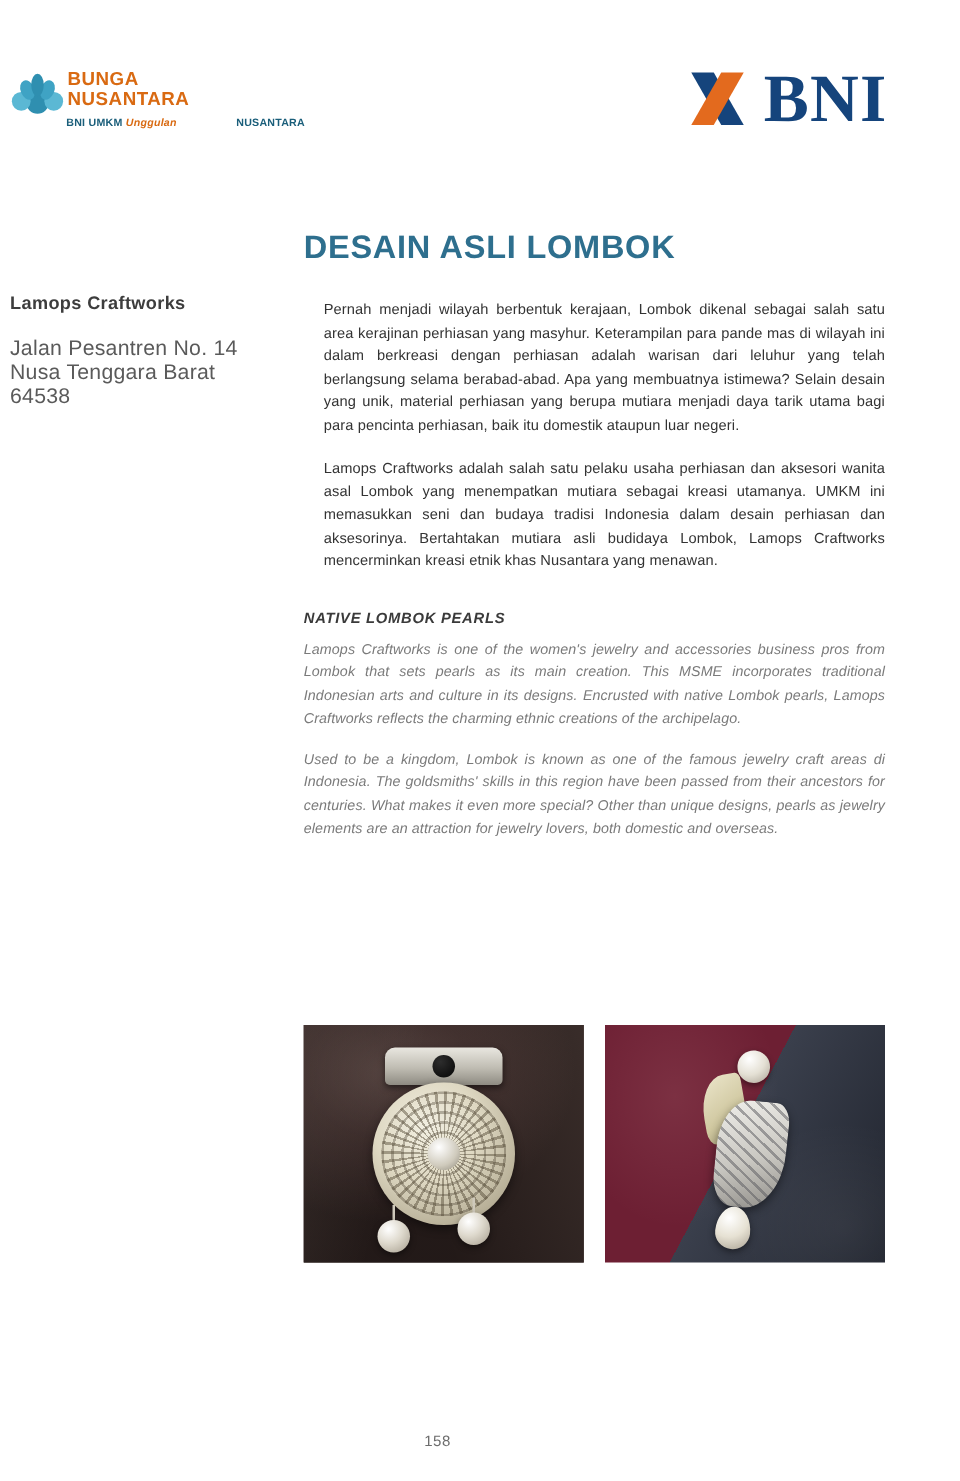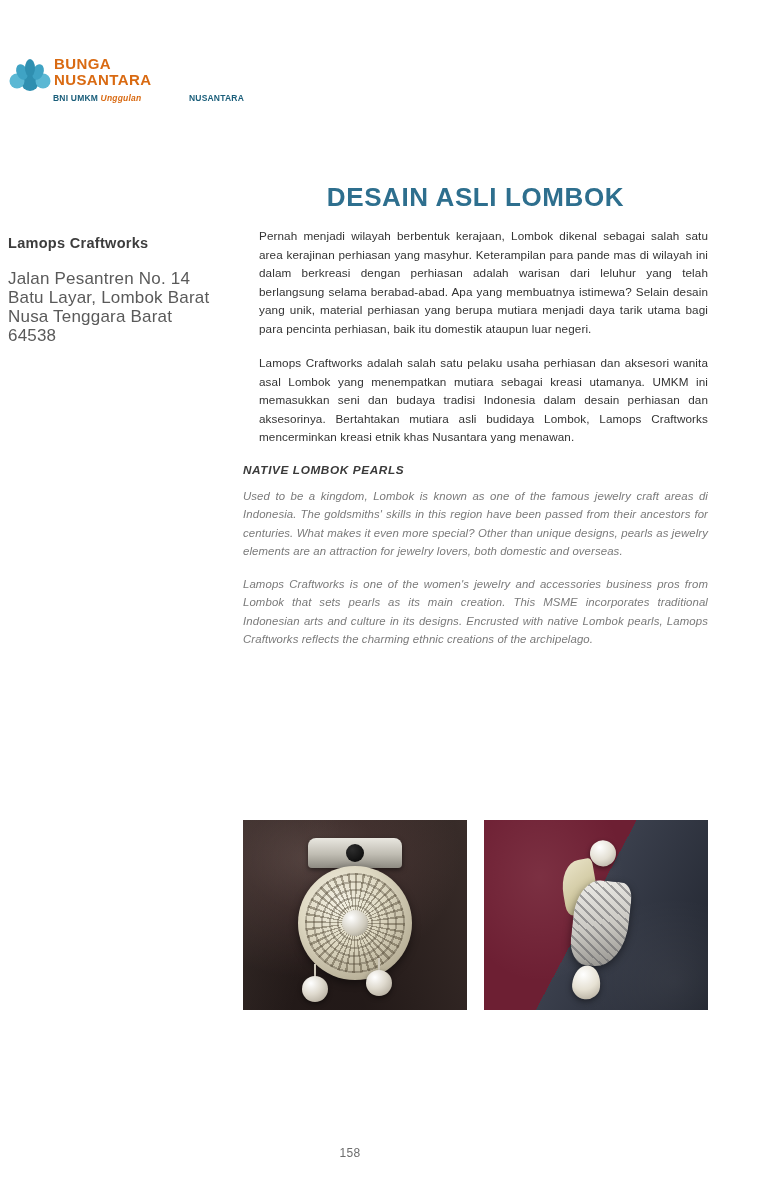--- a/index.html
+++ b/index.html
@@ -124,38 +124,37 @@
     position: absolute;
     left: 243px;
     top: 182px;
     width: 465px;
   }
   .doc-title {
     font-size: 26px;
     font-weight: bold;
     color: #2e6f8e;
     letter-spacing: 0.6px;
-    margin: 0 0 14px 0;
-    text-align: center;
+    margin: 0 0 26px 0;
   }
   p.body-par {
     font-size: 11.7px;
     color: #333333;
     line-height: 18.5px;
     text-align: justify;
     margin: 0 0 16px 16px;
     letter-spacing: 0.1px;
   }
   .sub-head {
     font-size: 11.8px;
     font-weight: bold;
     font-style: italic;
     color: #3a3a3a;
     letter-spacing: 0.6px;
-    margin: 16px 0 10px 0;
+    margin: 28px 0 10px 0;
   }
   p.body-par-en {
     font-size: 11.4px;
     color: #7a7a7a;
     font-style: italic;
     line-height: 18.5px;
     text-align: justify;
     margin: 0 0 14px 0;
     letter-spacing: 0.1px;
   }
@@ -347,40 +346,46 @@
         <ellipse cx="22" cy="10" rx="5" ry="9" fill="#2f8fb0"></ellipse>
       </g>
     </svg>
     <div class="brand-text">
       <div class="brand-line1">BUNGA</div>
       <div class="brand-line2">NUSANTARA</div>
     </div>
     <div class="brand-sub"><span class="bold">BNI UMKM </span><span class="ital">Unggulan</span><span class="bold"> NUSANTARA</span></div>
   </div>
 
+  <div class="bni-logo">
+    <svg class="bni-mark" viewBox="0 0 52 50">
+      <polygon points="4,4 22,4 46,46 28,46" fill="#15447c"></polygon>
+      <polygon points="46,4 28,4 4,46 22,46" fill="#e36a1e"></polygon>
+    </svg>
+    <div class="bni-word">BNI</div>
+  </div>
 
 </div>
 
 <div class="side-col">
   <div class="side-title">Lamops Craftworks</div>
   <div class="side-addr-line">Jalan Pesantren No. 14</div>
-  <div class="side-addr-line">Batu Layar, Lombok Barat</div>
   <div class="side-addr-line">Nusa Tenggara Barat 64538</div>
 </div>
 
 <div class="main-col">
   <h1 class="doc-title">DESAIN ASLI LOMBOK</h1>
 
   <p class="body-par">Pernah menjadi wilayah berbentuk kerajaan, Lombok dikenal sebagai salah satu area kerajinan perhiasan yang masyhur. Keterampilan para pande mas di wilayah ini dalam berkreasi dengan perhiasan adalah warisan dari leluhur yang telah berlangsung selama berabad-abad. Apa yang membuatnya istimewa? Selain desain yang unik, material perhiasan yang berupa mutiara menjadi daya tarik utama bagi para pencinta perhiasan, baik itu domestik ataupun luar negeri.</p>
   <p class="body-par">Lamops Craftworks adalah salah satu pelaku usaha perhiasan dan aksesori wanita asal Lombok yang menempatkan mutiara sebagai kreasi utamanya. UMKM ini memasukkan seni dan budaya tradisi Indonesia dalam desain perhiasan dan aksesorinya. Bertahtakan mutiara asli budidaya Lombok, Lamops Craftworks mencerminkan kreasi etnik khas Nusantara yang menawan.</p>
 
   <div class="sub-head">NATIVE LOMBOK PEARLS</div>
 
+  <p class="body-par-en">Lamops Craftworks is one of the women's jewelry and accessories business pros from Lombok that sets pearls as its main creation. This MSME incorporates traditional Indonesian arts and culture in its designs. Encrusted with native Lombok pearls, Lamops Craftworks reflects the charming ethnic creations of the archipelago.</p>
   <p class="body-par-en">Used to be a kingdom, Lombok is known as one of the famous jewelry craft areas di Indonesia. The goldsmiths' skills in this region have been passed from their ancestors for centuries. What makes it even more special? Other than unique designs, pearls as jewelry elements are an attraction for jewelry lovers, both domestic and overseas.</p>
-  <p class="body-par-en">Lamops Craftworks is one of the women's jewelry and accessories business pros from Lombok that sets pearls as its main creation. This MSME incorporates traditional Indonesian arts and culture in its designs. Encrusted with native Lombok pearls, Lamops Craftworks reflects the charming ethnic creations of the archipelago.</p>
 </div>
 
 <div class="photo-row">
 
   <div class="photo photo-a">
     <div class="jewel-a">
       <div class="crown"></div>
       <div class="disc">
         <div class="disc-filigree"></div>
         <div class="disc-center"></div>

